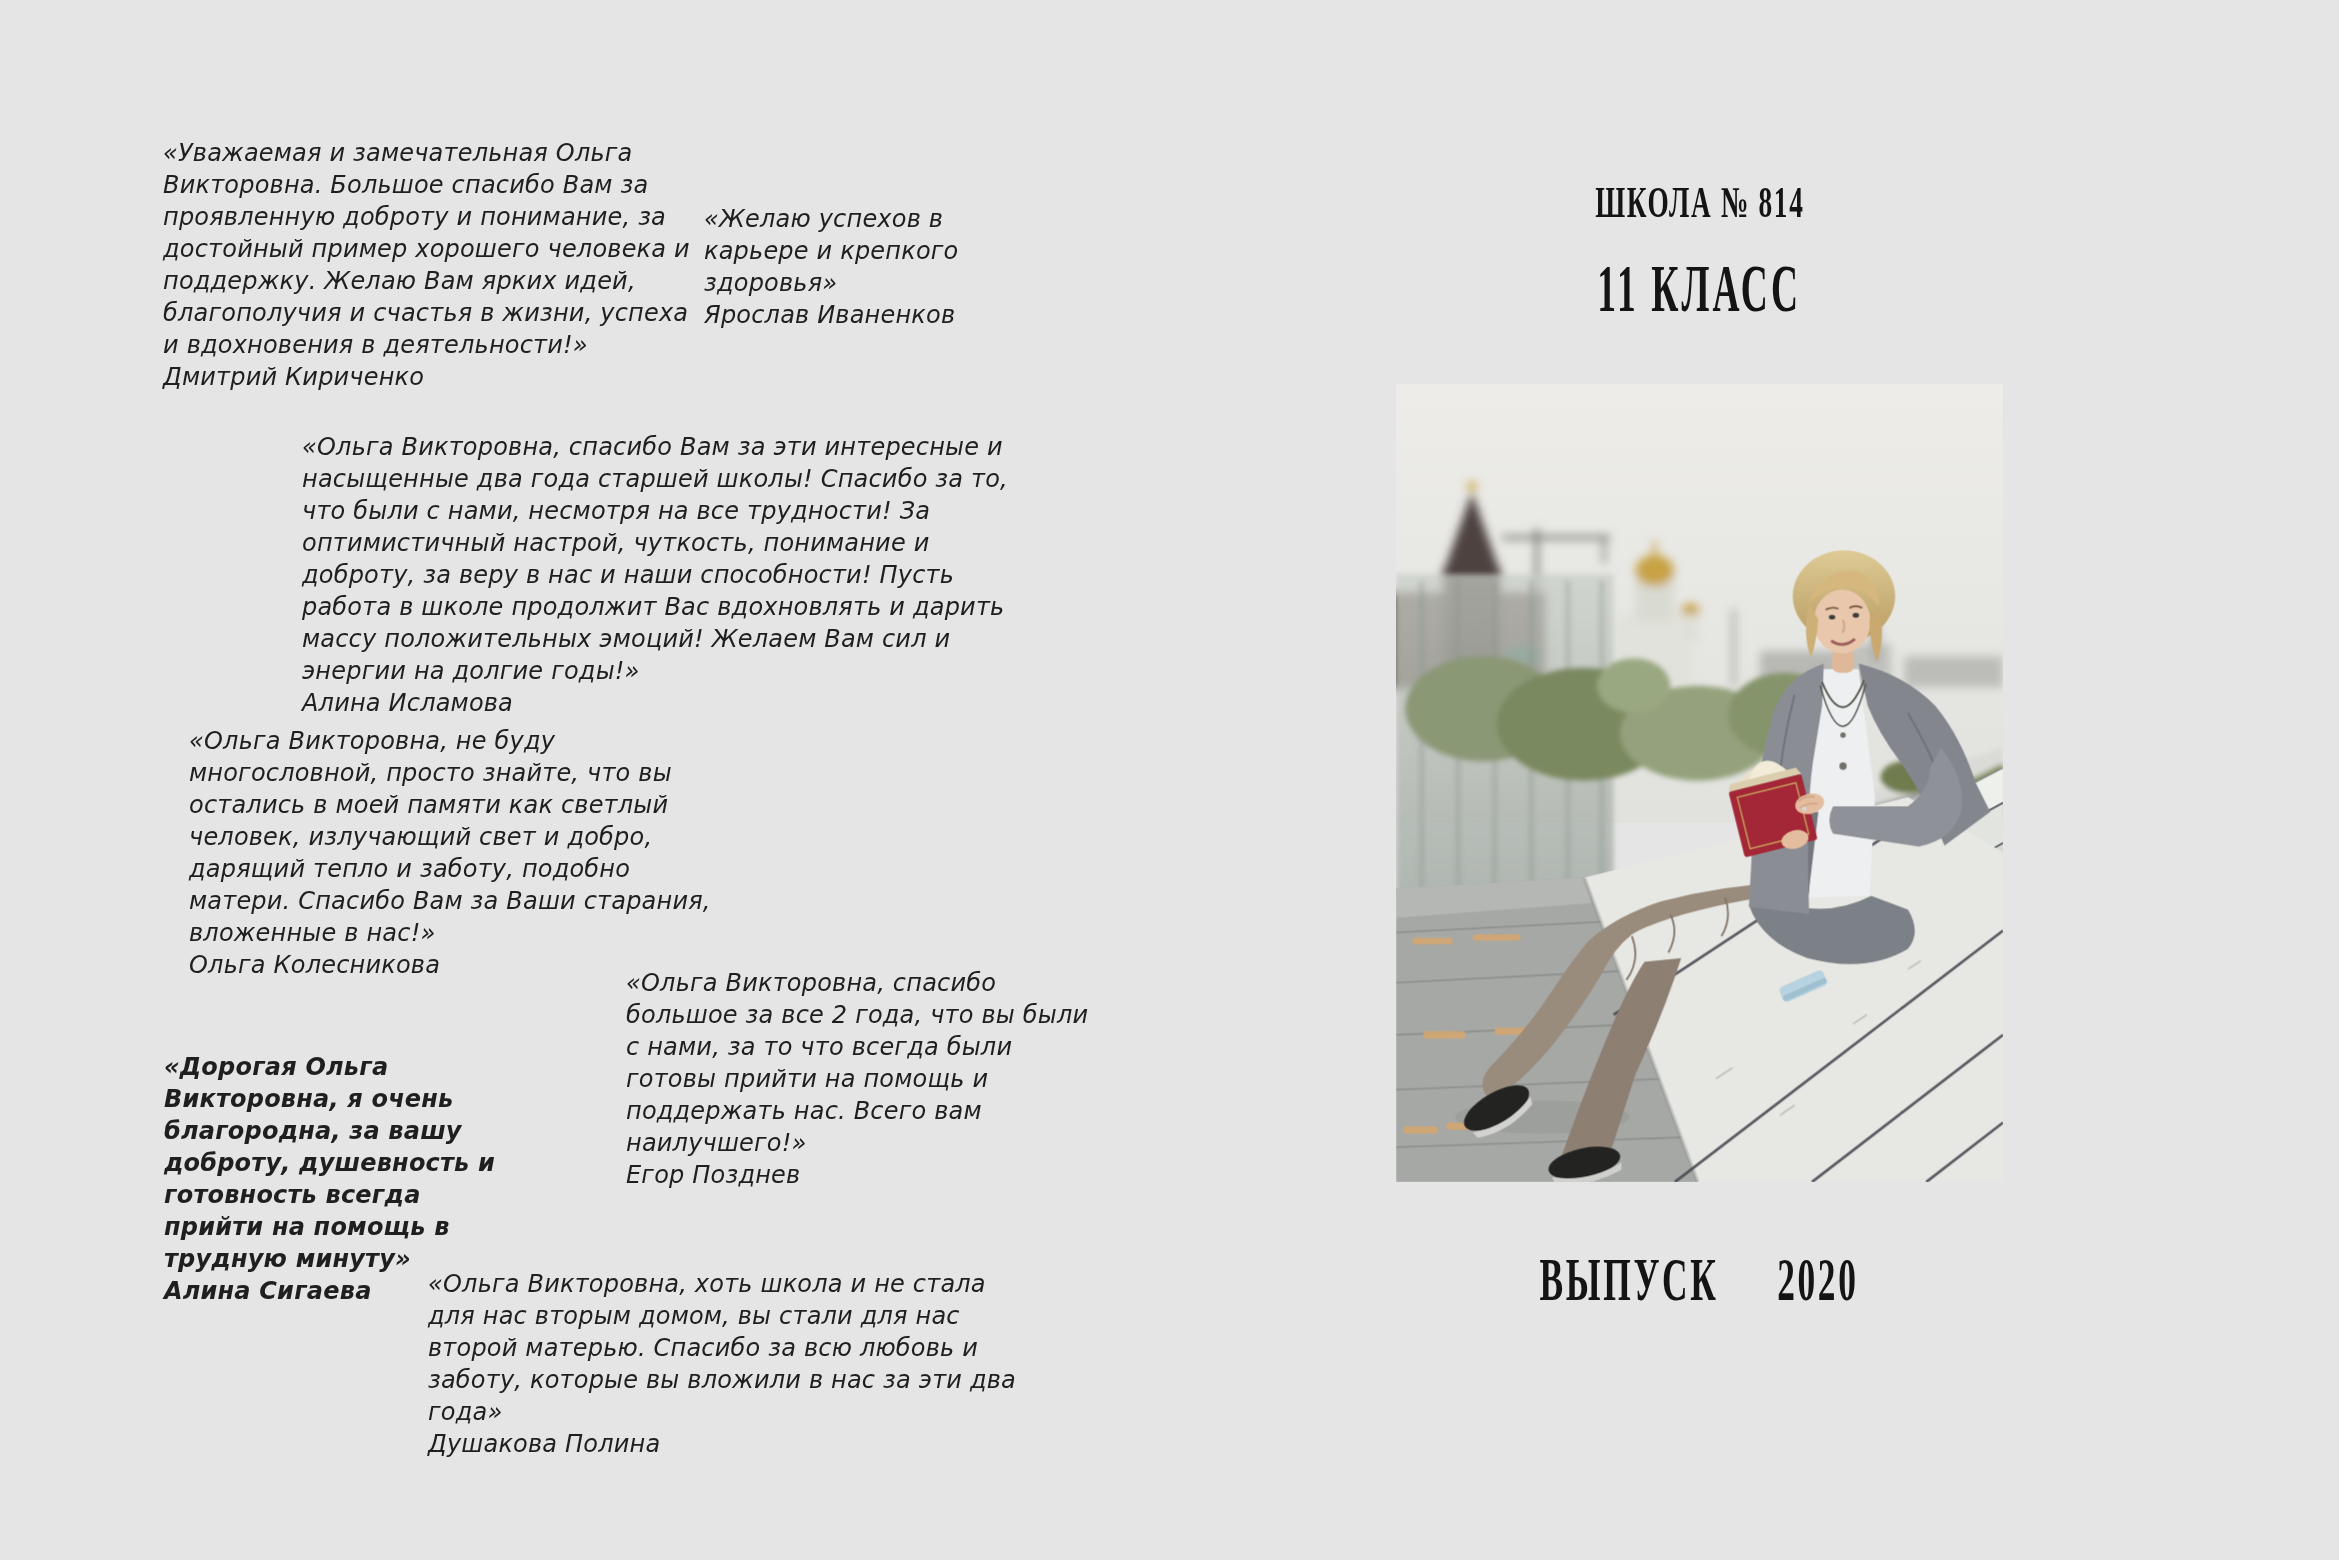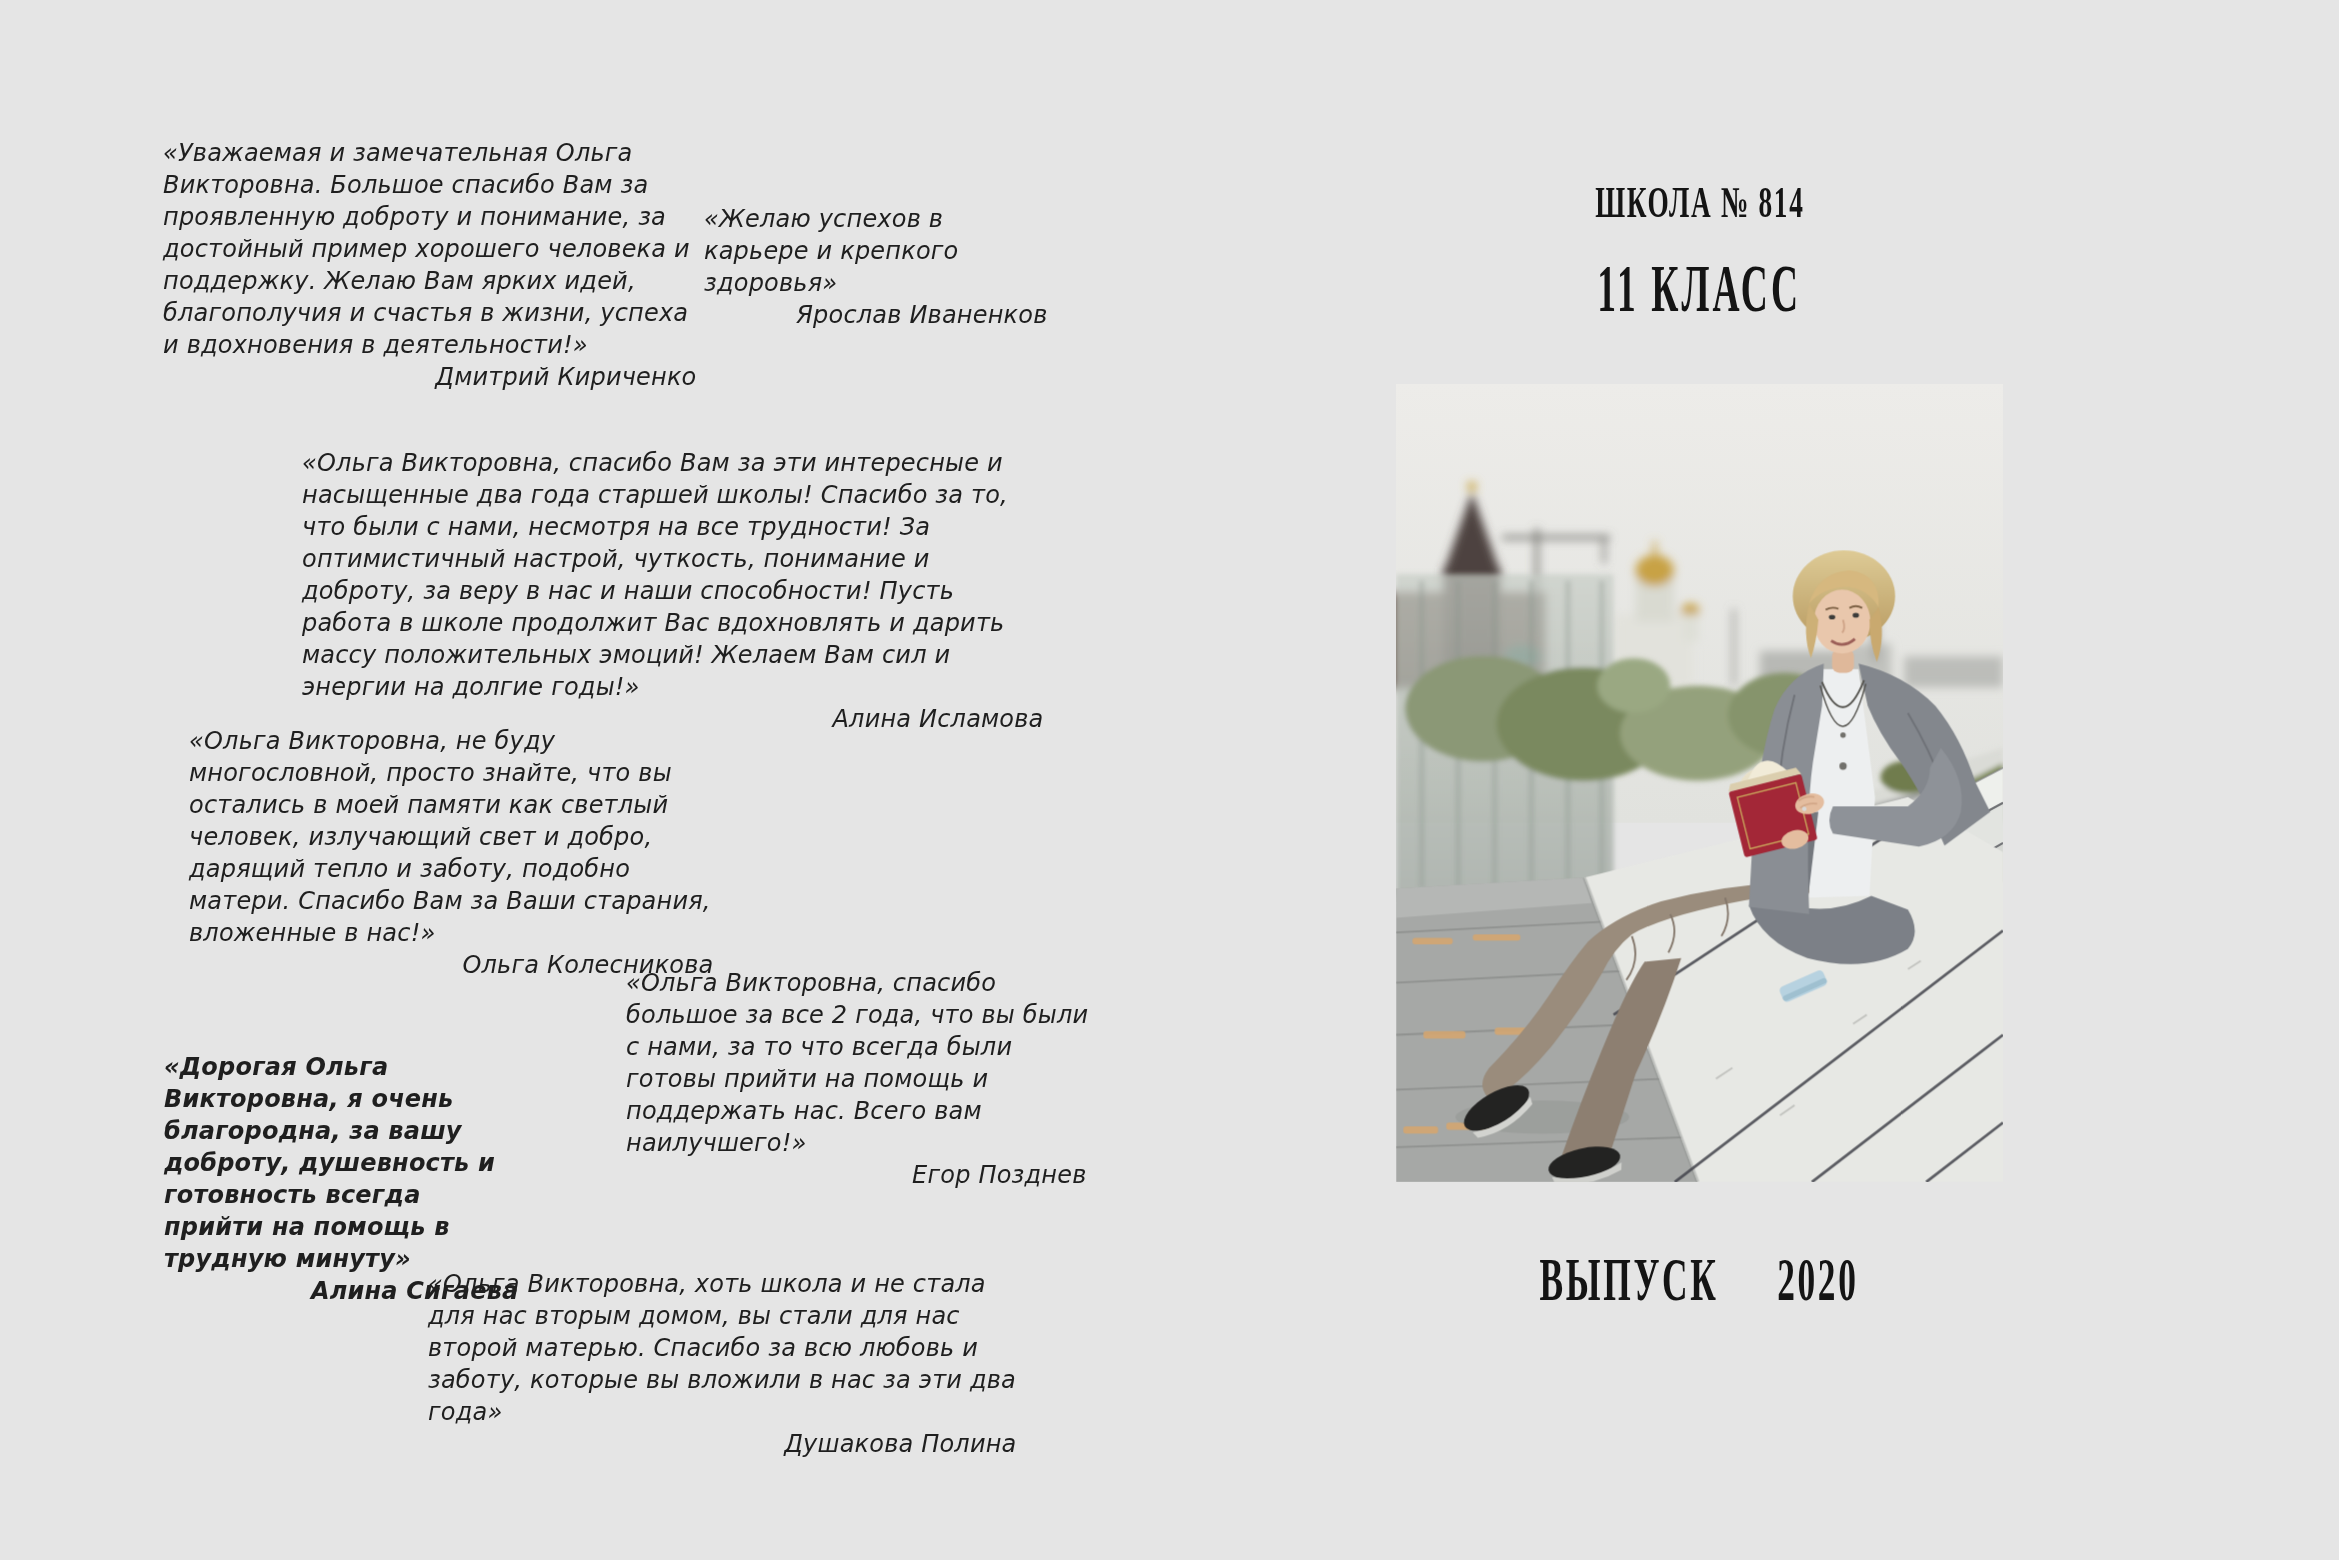--- a/index.html
+++ b/index.html
@@ -11,26 +11,25 @@
   .quote{
     position:absolute;
     font-family:"DejaVu Sans",sans-serif;
     font-style:italic;
     font-size:24px;
     line-height:32px;
     color:#1f1f1f;
     letter-spacing:0.2px;
   }
   .quote .author{
-    text-align:right;
     padding-right:5.5px;
   }
   .q1{left:163px;top:137px;width:539px;}
   .q2{left:704px;top:203px;width:349px;}
-  .q3{left:302px;top:431px;width:747px;margin-top:16px;}
+  .q3{left:302px;top:431px;width:747px;}
   .q4{left:169px;top:725px;width:530px;margin-left:20px;}
   .q5{left:626px;top:967px;width:466px;}
   .q6{left:164px;top:1051px;width:360px;font-weight:bold;}
   .q7{left:428px;top:1268px;width:594px;}
   
   .title-line{
     position:absolute;left:1396px;width:607px;text-align:center;
     font-family:"Liberation Serif","DejaVu Serif",serif;font-weight:700;color:#141414;
     white-space:nowrap;
   }

